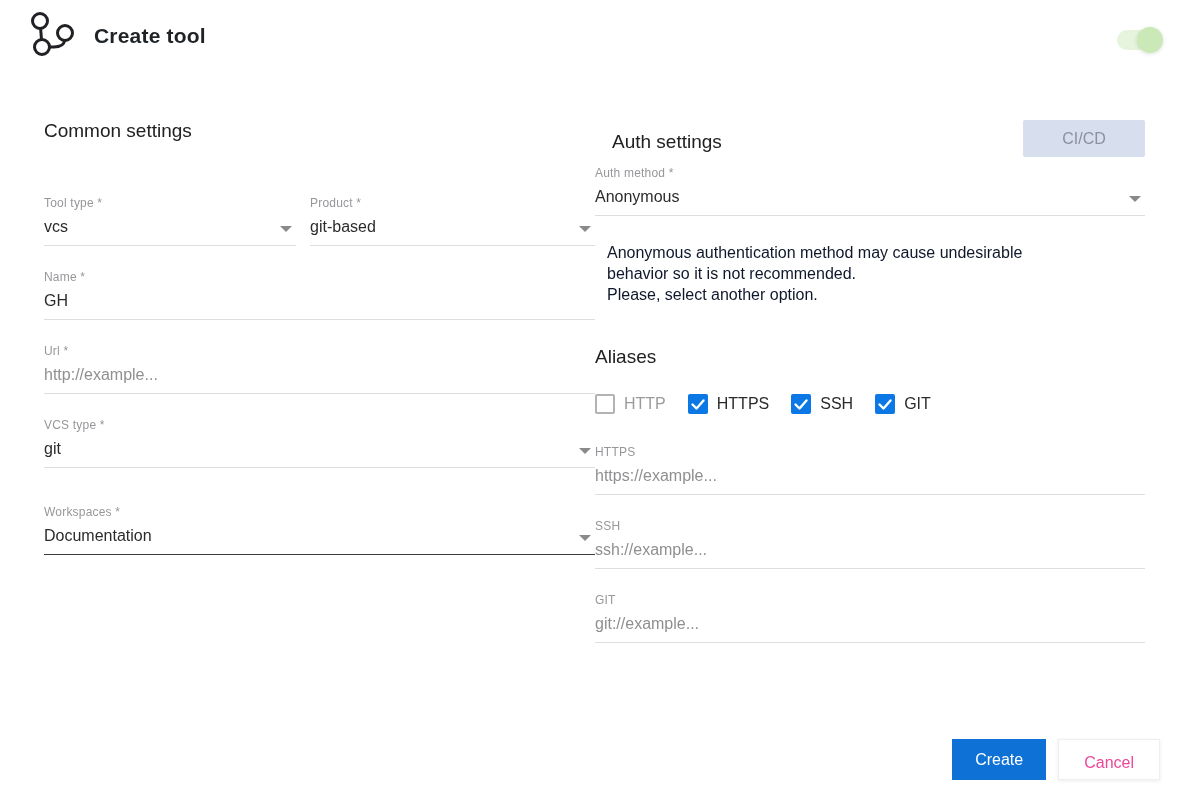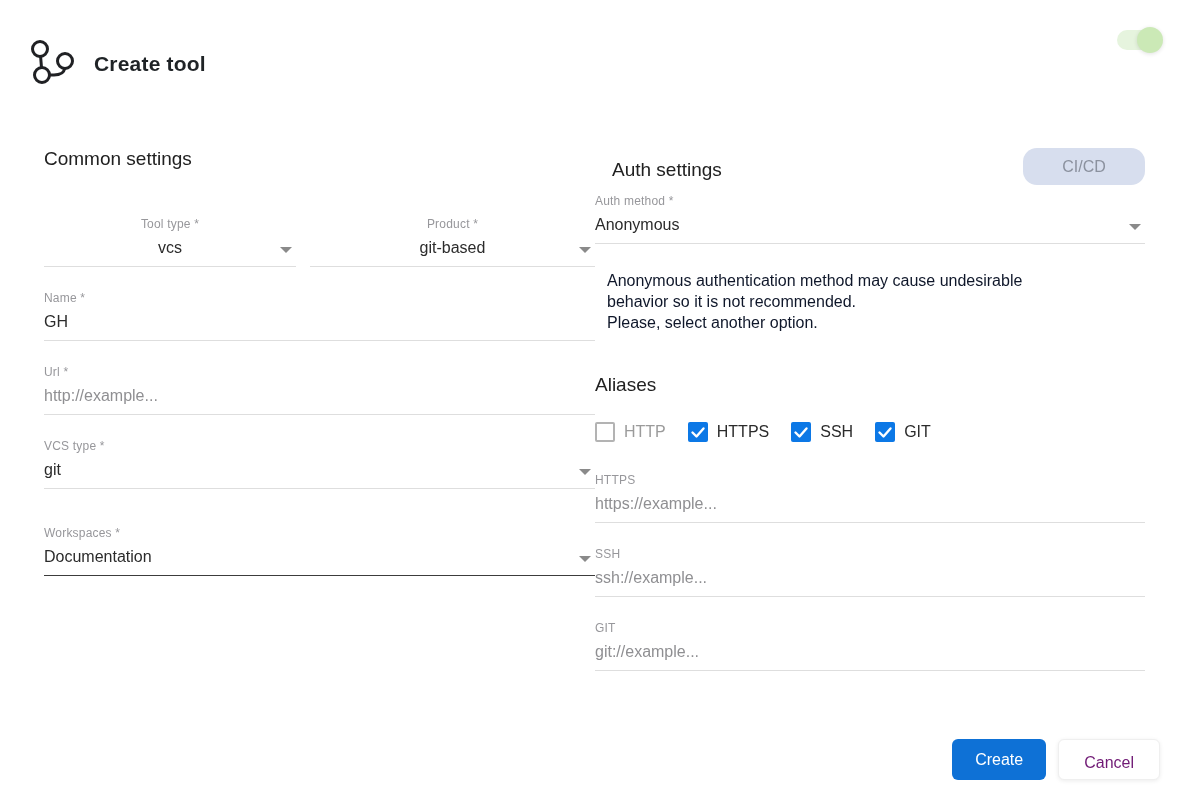--- a/index.html
+++ b/index.html
@@ -1,20 +1,20 @@
 <!DOCTYPE html>
 <html><head>
 <meta charset="utf-8">
 <style>
   * { margin: 0; padding: 0; box-sizing: border-box; }
   html, body { width: 1187px; height: 794px; background: #ffffff; overflow: hidden; }
   body { font-family: "Liberation Sans", "DejaVu Sans", sans-serif; color: #2b2b2b; position: relative; }
 
   
-  .header { display: flex; align-items: center; padding: 36px 24px 0 28px; position: relative; text-align: center; }
+  .header { display: flex; align-items: center; padding: 8px 24px 0 28px; position: relative; text-align: center; }
   .branch-icon { width: 50px; height: 52px; }
   .page-title { margin-left: 16px; font-size: 21px; font-weight: bold; color: #1f2326; letter-spacing: .2px; }
   .toggle { position: absolute; right: 24px; top: 27px; width: 46px; height: 26px; cursor: pointer; }
   .toggle-track { position: absolute; left: 0; top: 3px; width: 40px; height: 20px; border-radius: 10px; background: #e6f4de; }
   .toggle-knob { position: absolute; right: 0; top: 0; width: 26px; height: 26px; border-radius: 50%; background: #cbe9b6; box-shadow: 0 1px 4px rgba(0,0,0,.12); }
 
   
   .main { display: flex; padding: 56px 24px 0 44px; }
   .col-left { width: 551px; flex: none; }
   .col-right { width: 550px; flex: none; }
@@ -31,29 +31,29 @@
     border-bottom: 1px solid #dedede; background: transparent;
   }
   .field-input::placeholder { color: #8f8f92; opacity: 1; }
   .field.dark-underline .field-value { border-bottom: 1.5px solid #3c3c3c; }
   .select-arrow {
     position: absolute; right: 4px; bottom: 14px; width: 0; height: 0;
     border-left: 6px solid transparent; border-right: 6px solid transparent;
     border-top: 6px solid #8a8a8a;
   }
   .row-2 { display: flex; gap: 14px; margin-top: 47px; }
-  .row-2 .field { margin-top: 0; text-align: center; }
+  .row-2 .field { margin-top: 7px; }
   .row-2 .field-a { width: 252px; flex: none; }
   .row-2 .field-b { flex: 1; }
 
   
   .auth-head-row { display: flex; align-items: flex-start; justify-content: space-between; margin-left: 17px; }
   .auth-head-row .section-heading { padding-top: 11px; }
   .cicd-btn {
-    width: 122px; height: 37px; border: none; border-radius: 14px;
+    width: 122px; height: 37px; border: none; border-radius: 2px;
     background: #d7deee; color: #8b919e; font-family: inherit; font-size: 16px;
     cursor: pointer;
   }
   .warning { margin-top: 26px; padding-left: 12px; max-width: 482px;
     font-size: 16px; line-height: 21px; color: #0f172a; }
   .aliases-heading { margin-top: 41px; }
 
   
   .cb-row { display: flex; align-items: center; margin-top: 26px; gap: 22px; }
   .cb-item { display: flex; align-items: center; gap: 9px; cursor: pointer; }
@@ -61,23 +61,23 @@
   .cb-item.unchecked .cb-box { border: 2px solid #b3b3b3; background: #fff; }
   .cb-item.checked .cb-box { background: #0c78e6; }
   .cb-box svg { position: absolute; left: 0; top: 0; }
   .cb-label { font-size: 16px; color: #2b2b2b; }
   .cb-item.unchecked .cb-label { color: #9b9b9b; text-align: center; }
 
   .alias-field-first { margin-top: 31px; }
 
   
   .footer { position: absolute; right: 27px; bottom: 14px; display: flex; gap: 12px; }
-  .btn { height: 41px; border-radius: 6px; font-family: inherit; font-size: 16px; cursor: pointer; }
+  .btn { height: 41px; border-radius: 0; font-family: inherit; font-size: 16px; cursor: pointer; }
   .btn-create { background: #0e71d6; color: #ffffff; border: none; padding: 0 23px; }
-  .btn-cancel { background: #ffffff; color: #701a75; border: 1px solid #efefef; padding: 14px 25px;
+  .btn-cancel { background: #ffffff; color: #ec4899; border: 1px solid #efefef; padding: 14px 25px;
     box-shadow: 0 1px 4px rgba(0,0,0,.08); }
 </style>
 </head>
 <body>
 
 <div class="header">
   <span>
     <svg class="branch-icon" viewBox="0 0 50 46" fill="none" stroke="#202124" stroke-width="3" stroke-linecap="round" stroke-linejoin="round">
       <circle cx="12" cy="10" r="7.5"></circle>
       <circle cx="14" cy="36" r="7.5"></circle>

